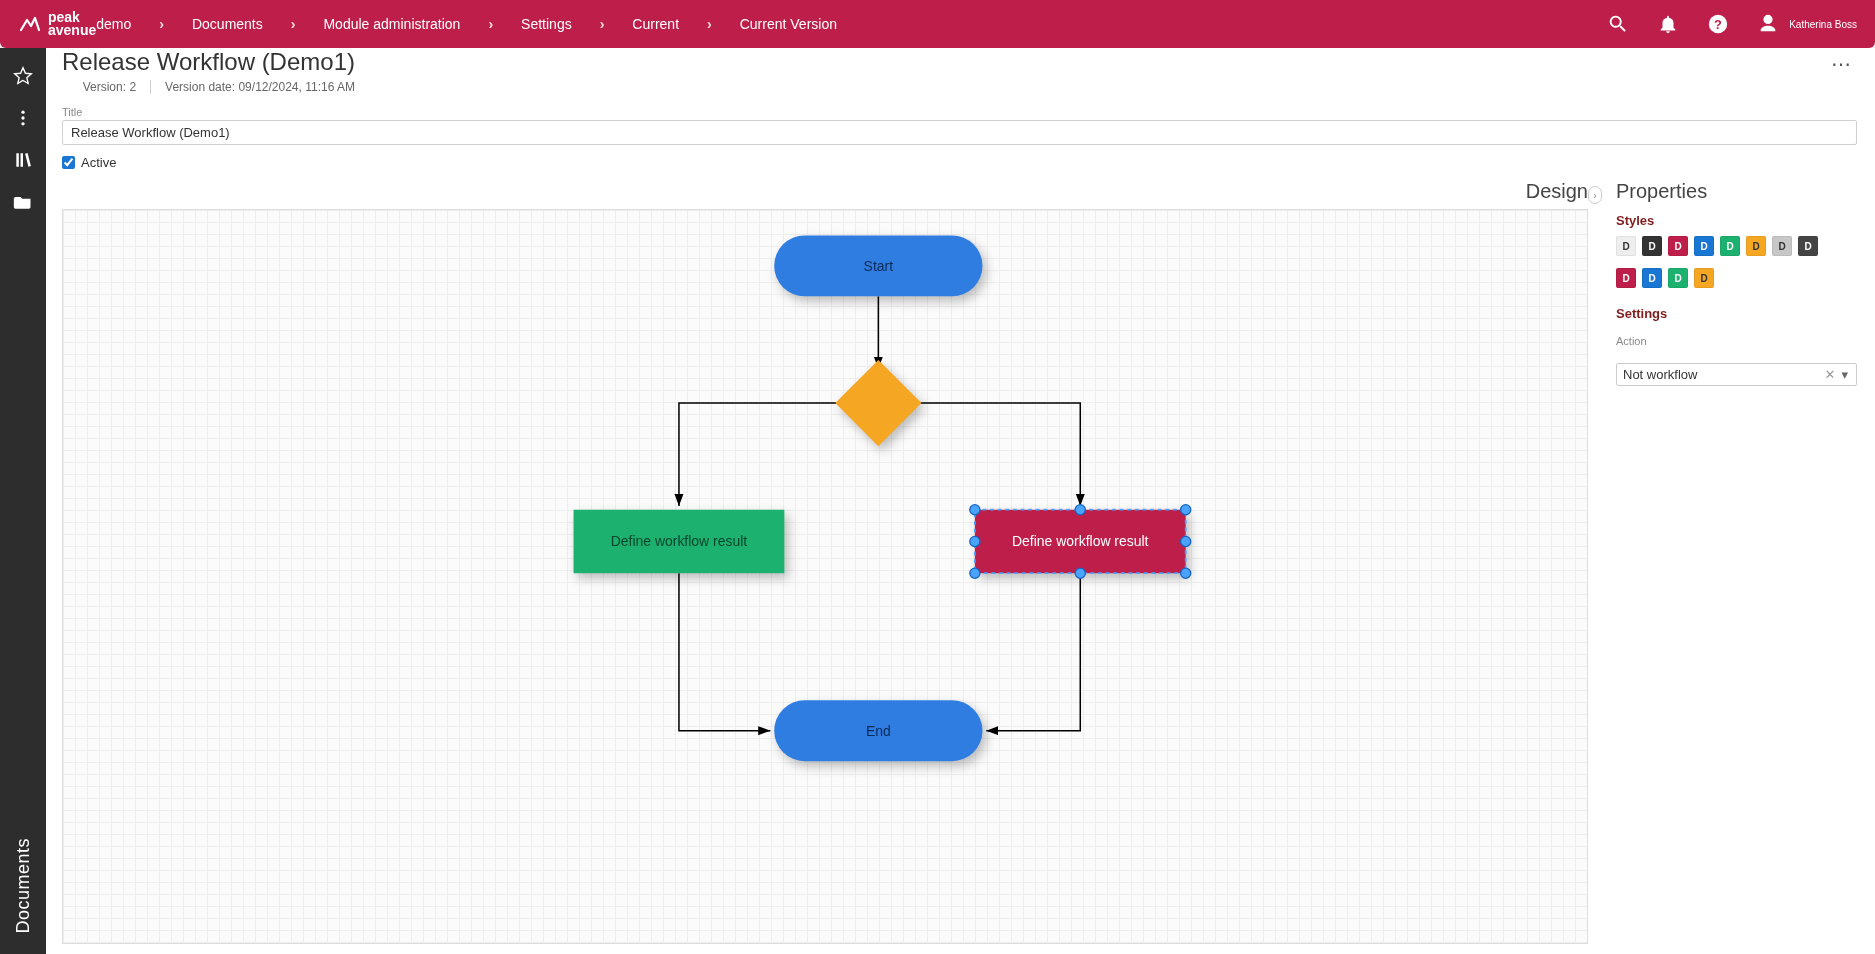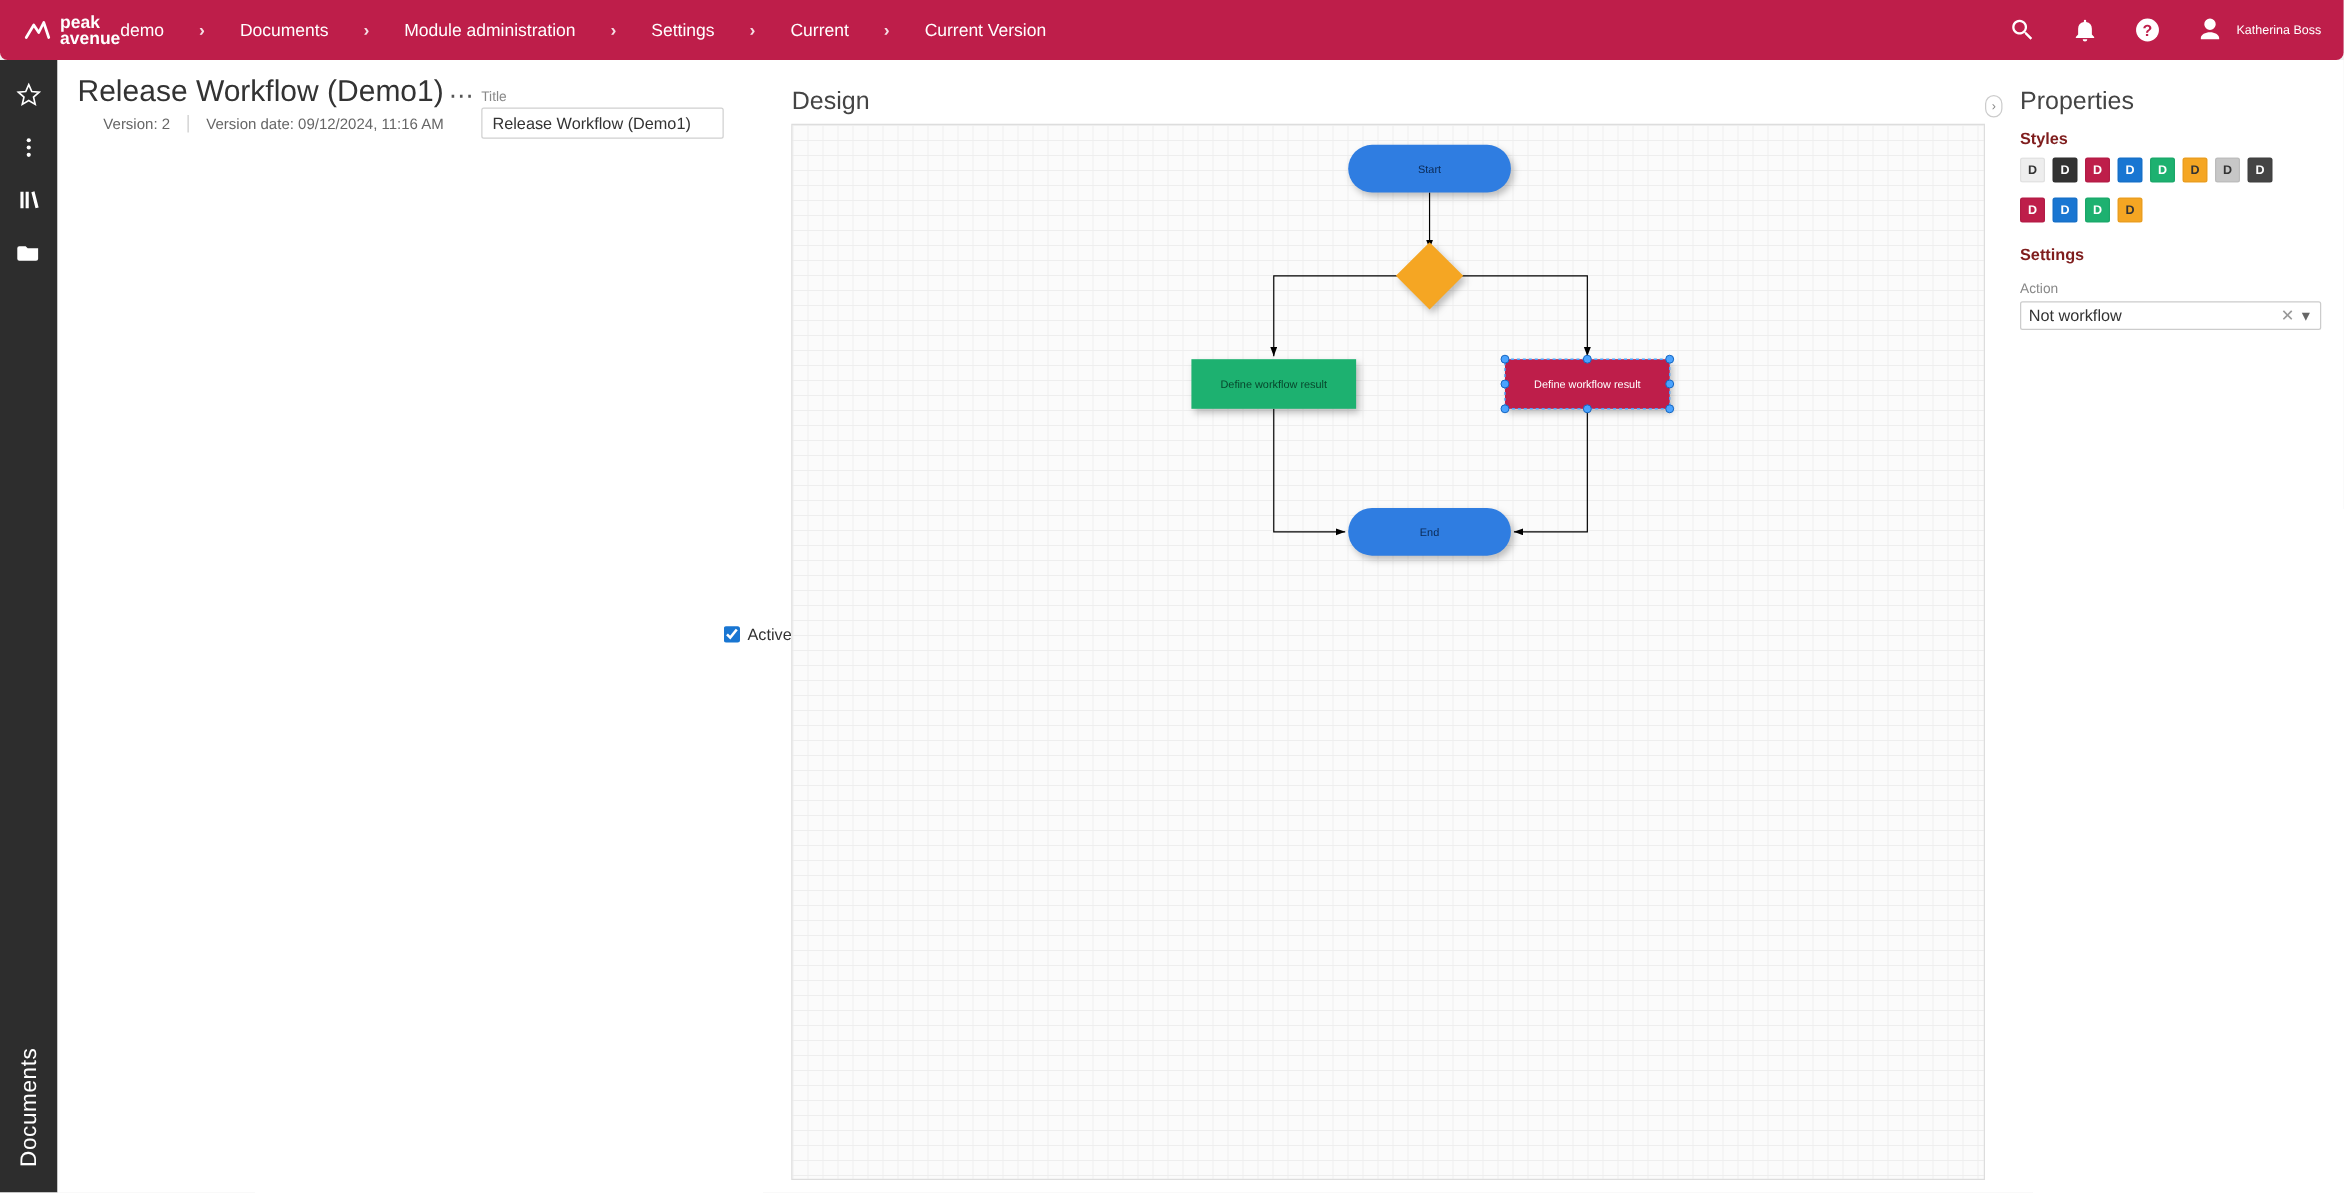--- a/index.html
+++ b/index.html
@@ -29,39 +29,39 @@
   display: flex; flex-direction: column; align-items: center; padding-top: 18px; gap: 22px;
 }
 .rail .ricon { width: 20px; height: 20px; fill: #fff; cursor: pointer; }
 .rail-label {
   writing-mode: vertical-rl; transform: rotate(180deg);
   font-size: 18px; color:#fff; margin-top: auto; margin-bottom: 20px;
   letter-spacing: 0.5px;
 }
 
 
-.content { flex: 1; background: #fff; padding: 12px 18px 10px 16px; overflow: hidden; display: flex; flex-direction: row; }
+.content { flex: 1; background: #fff; padding: 0 18px 10px 16px; overflow: hidden; display: flex; flex-direction: column; }
 .page-head { display: flex; align-items: flex-start; }
 .page-title { font-size: 24px; color: #333; font-weight: 400; }
 .more-btn { margin-left: auto; color: #555; font-size: 20px; letter-spacing: 2px; cursor: pointer; padding: 4px 4px; }
 .meta { display: flex; gap: 14px; color: #666; font-size: 12px; margin-top: 4px; align-items: center; justify-content: flex-end; }
 .meta .divider { width: 1px; height: 14px; background: #ccc; }
 
 .field { margin-top: 12px; }
 .field-label { font-size: 11px; color: #888; margin-bottom: 2px; }
 .field-input {
   width: 100%; border: 1px solid #d0d0d0; border-radius: 2px; padding: 4px 8px;
   font-size: 13px; color: #333; background: #fff;
 }
 .field-input.readonly { background: #f3f3f3; color: #555; }
 .checkbox-row { display: flex; align-items: center; gap: 6px; margin-top: 10px; font-size: 13px; color: #333; }
 .checkbox-row input { accent-color: #1976d2; }
 
 .workarea { flex: 1; display: flex; margin-top: 10px; min-height: 0; }
-.design-col { flex: 1; display: flex; flex-direction: column; min-width: 0; }
+.design-col { flex: 1; display: flex; flex-direction: column; min-width: 0; text-align: right; }
 .design-title { font-size: 20px; color: #444; margin-bottom: 6px; font-weight: 400; }
 .canvas-wrap { flex: 1; border: 1px solid #ddd; position: relative;
   background-color: #fbfbfb;
   background-image:
     linear-gradient(#eee 1px, transparent 1px),
     linear-gradient(90deg, #eee 1px, transparent 1px);
   background-size: 12px 12px;
   overflow: hidden;
 }
 .canvas-wrap svg { width: 100%; height: 100%; }
@@ -71,21 +71,21 @@
 
 .props { width: 255px; padding-left: 14px; }
 .props-title { font-size: 20px; color: #444; margin-bottom: 10px; font-weight: 400; }
 .props-subtitle { font-size: 13px; font-weight: 700; color: #7f1d1d; margin-bottom: 8px; margin-top: 4px; }
 .swatch-row { display: flex; flex-wrap: wrap; gap: 6px; margin-bottom: 12px; }
 .swatch {
   width: 20px; height: 20px; display: flex; align-items: center; justify-content: center;
   font-size: 10px; font-weight: 600; cursor: pointer; border-radius: 2px;
   box-shadow: 0 0 0 1px rgba(0,0,0,0.06) inset;
 }
-.settings-label { font-size: 11px; color: #888; margin-top: 14px; margin-bottom: 4px; }
+.settings-label { font-size: 11px; color: #888; margin-top: 14px; margin-bottom: 16px; }
 .select-row { display: flex; align-items: center; border: 1px solid #ccc; border-radius: 2px; padding: 3px 6px; font-size: 13px; color: #333; background:#fff; }
 .select-row .clear { margin-left: auto; color: #999; cursor: pointer; padding: 0 4px; }
 .select-row .chevron { color: #666; cursor: pointer; padding: 0 2px; }
 
 
 .node-shadow { filter: drop-shadow(3px 4px 4px rgba(0,0,0,0.25)); }
 .node-text { font-size: 11px; text-anchor: middle; dominant-baseline: middle; }
 .conn { stroke: #000; stroke-width: 1.2; fill: none; }
 .sel-handle { fill: #4aa3ff; stroke: #1565c0; stroke-width: 1; }
 </style>

